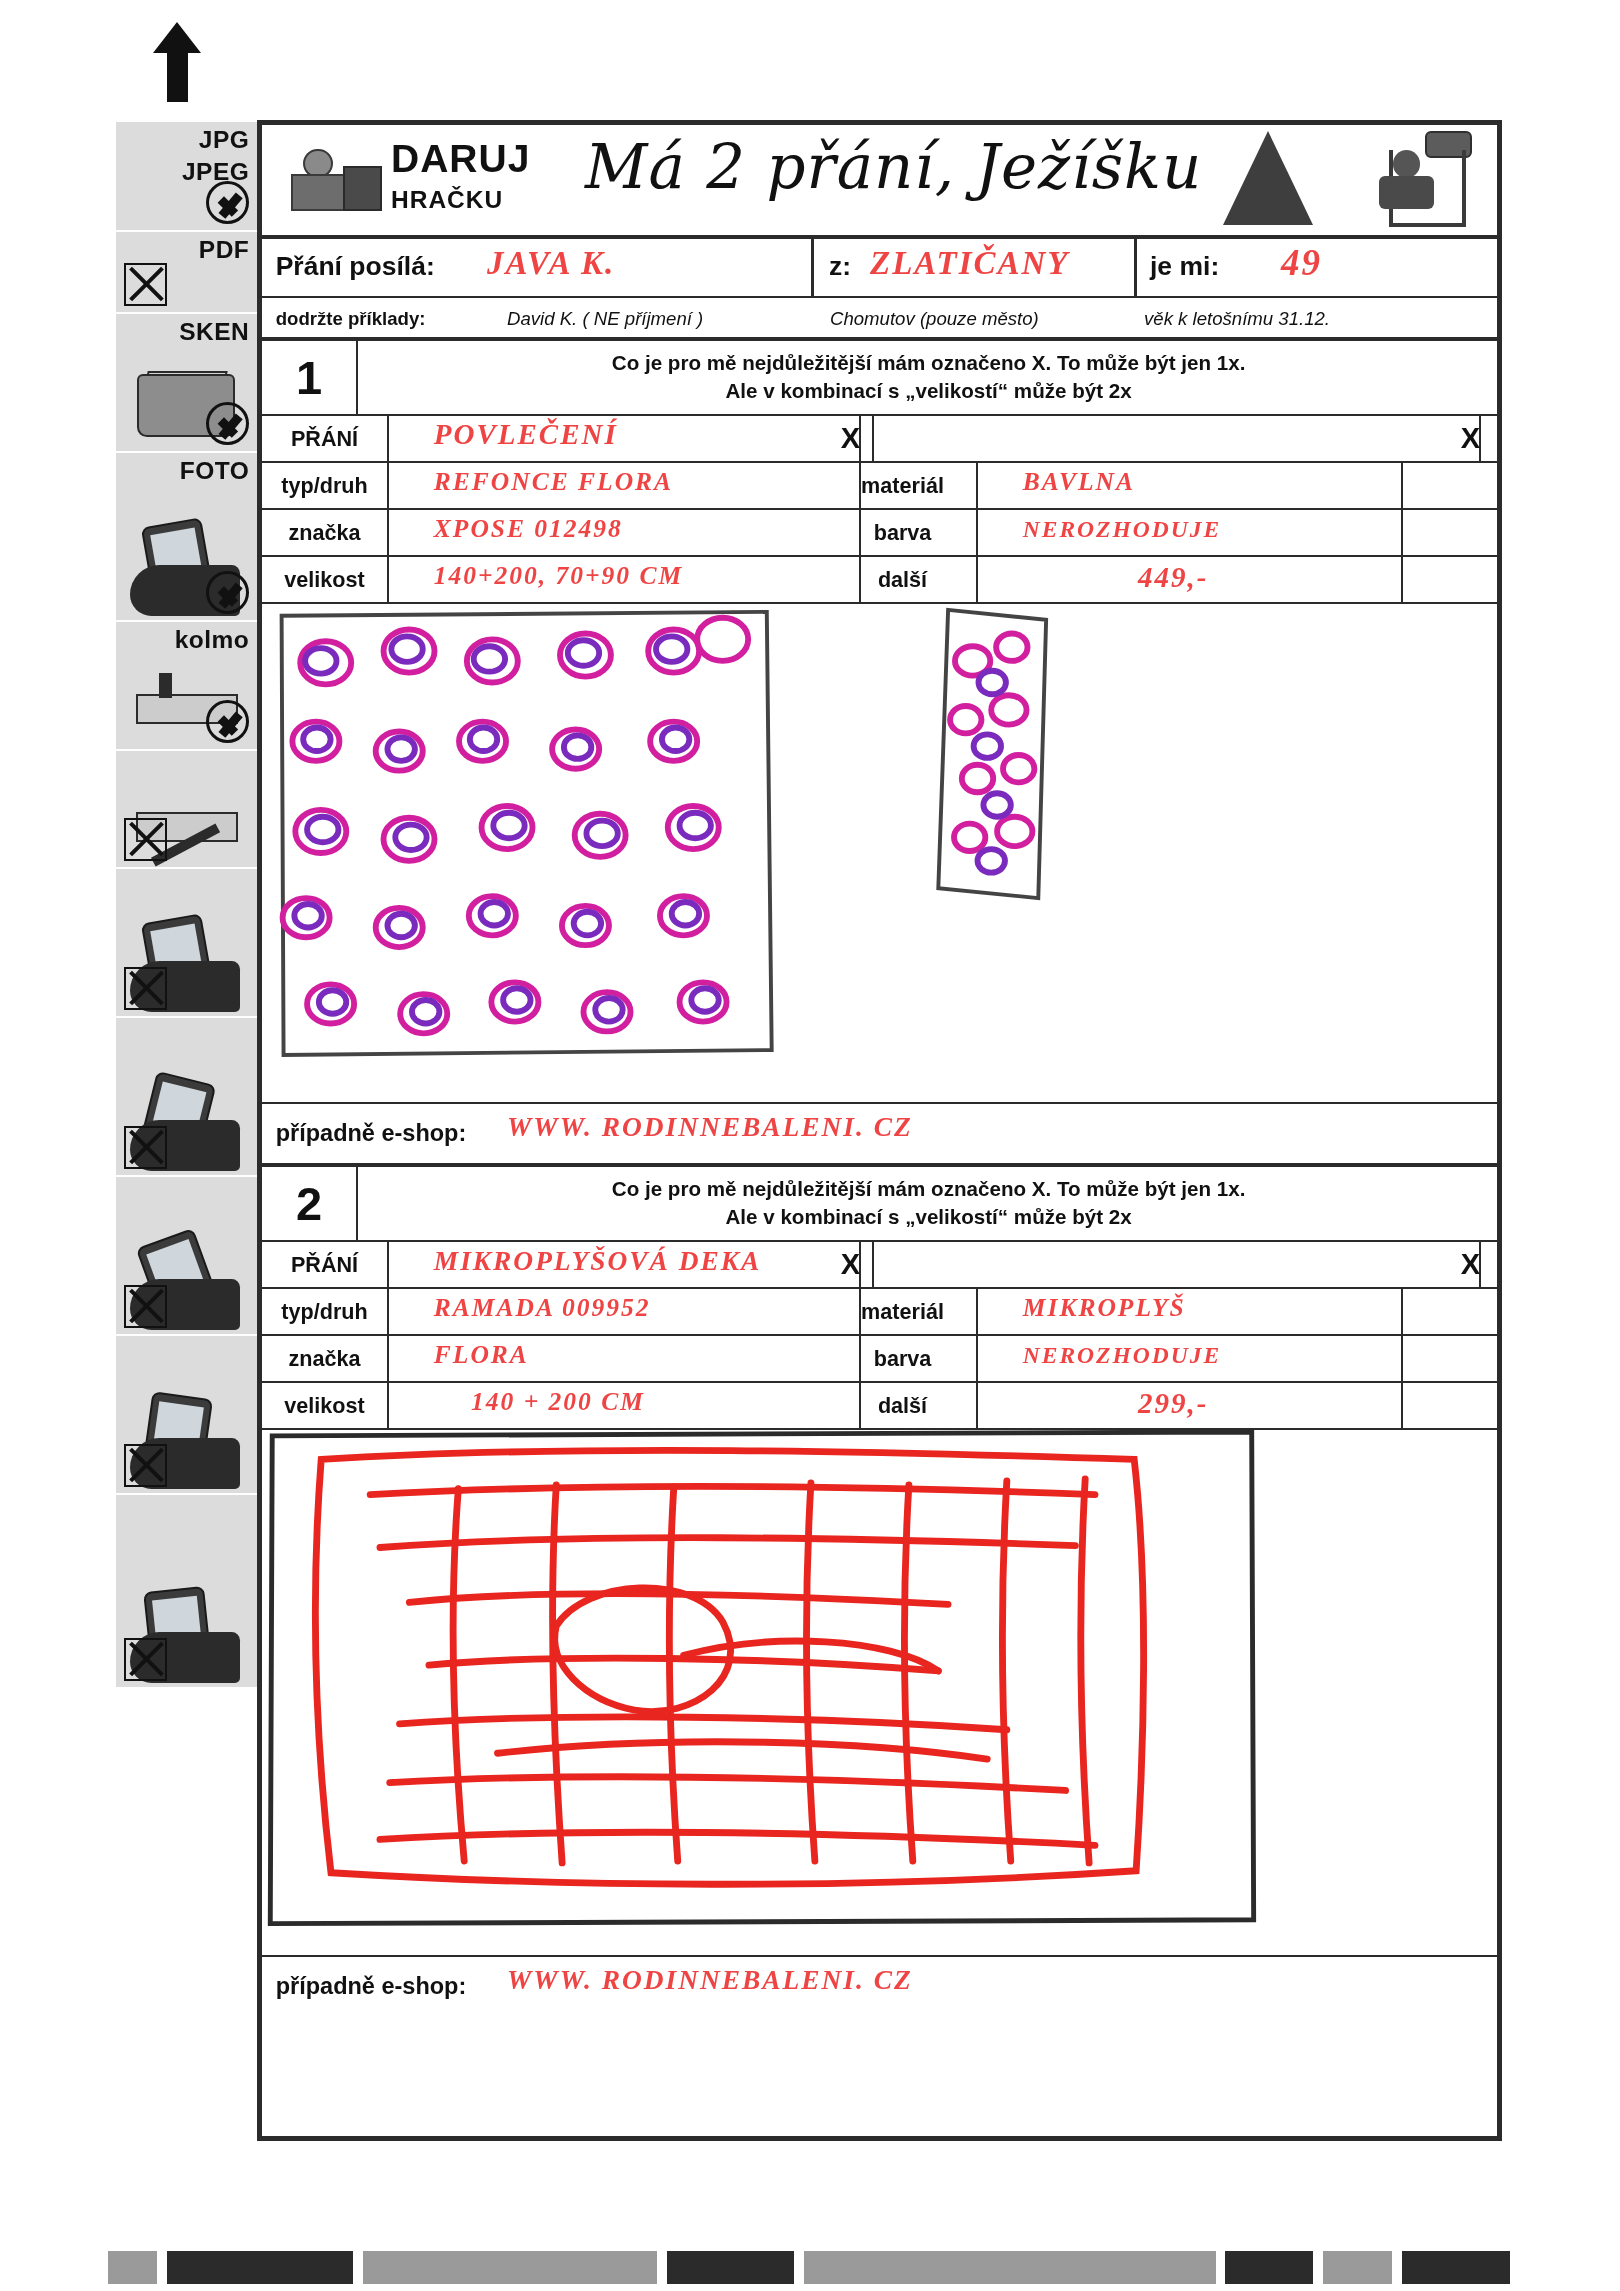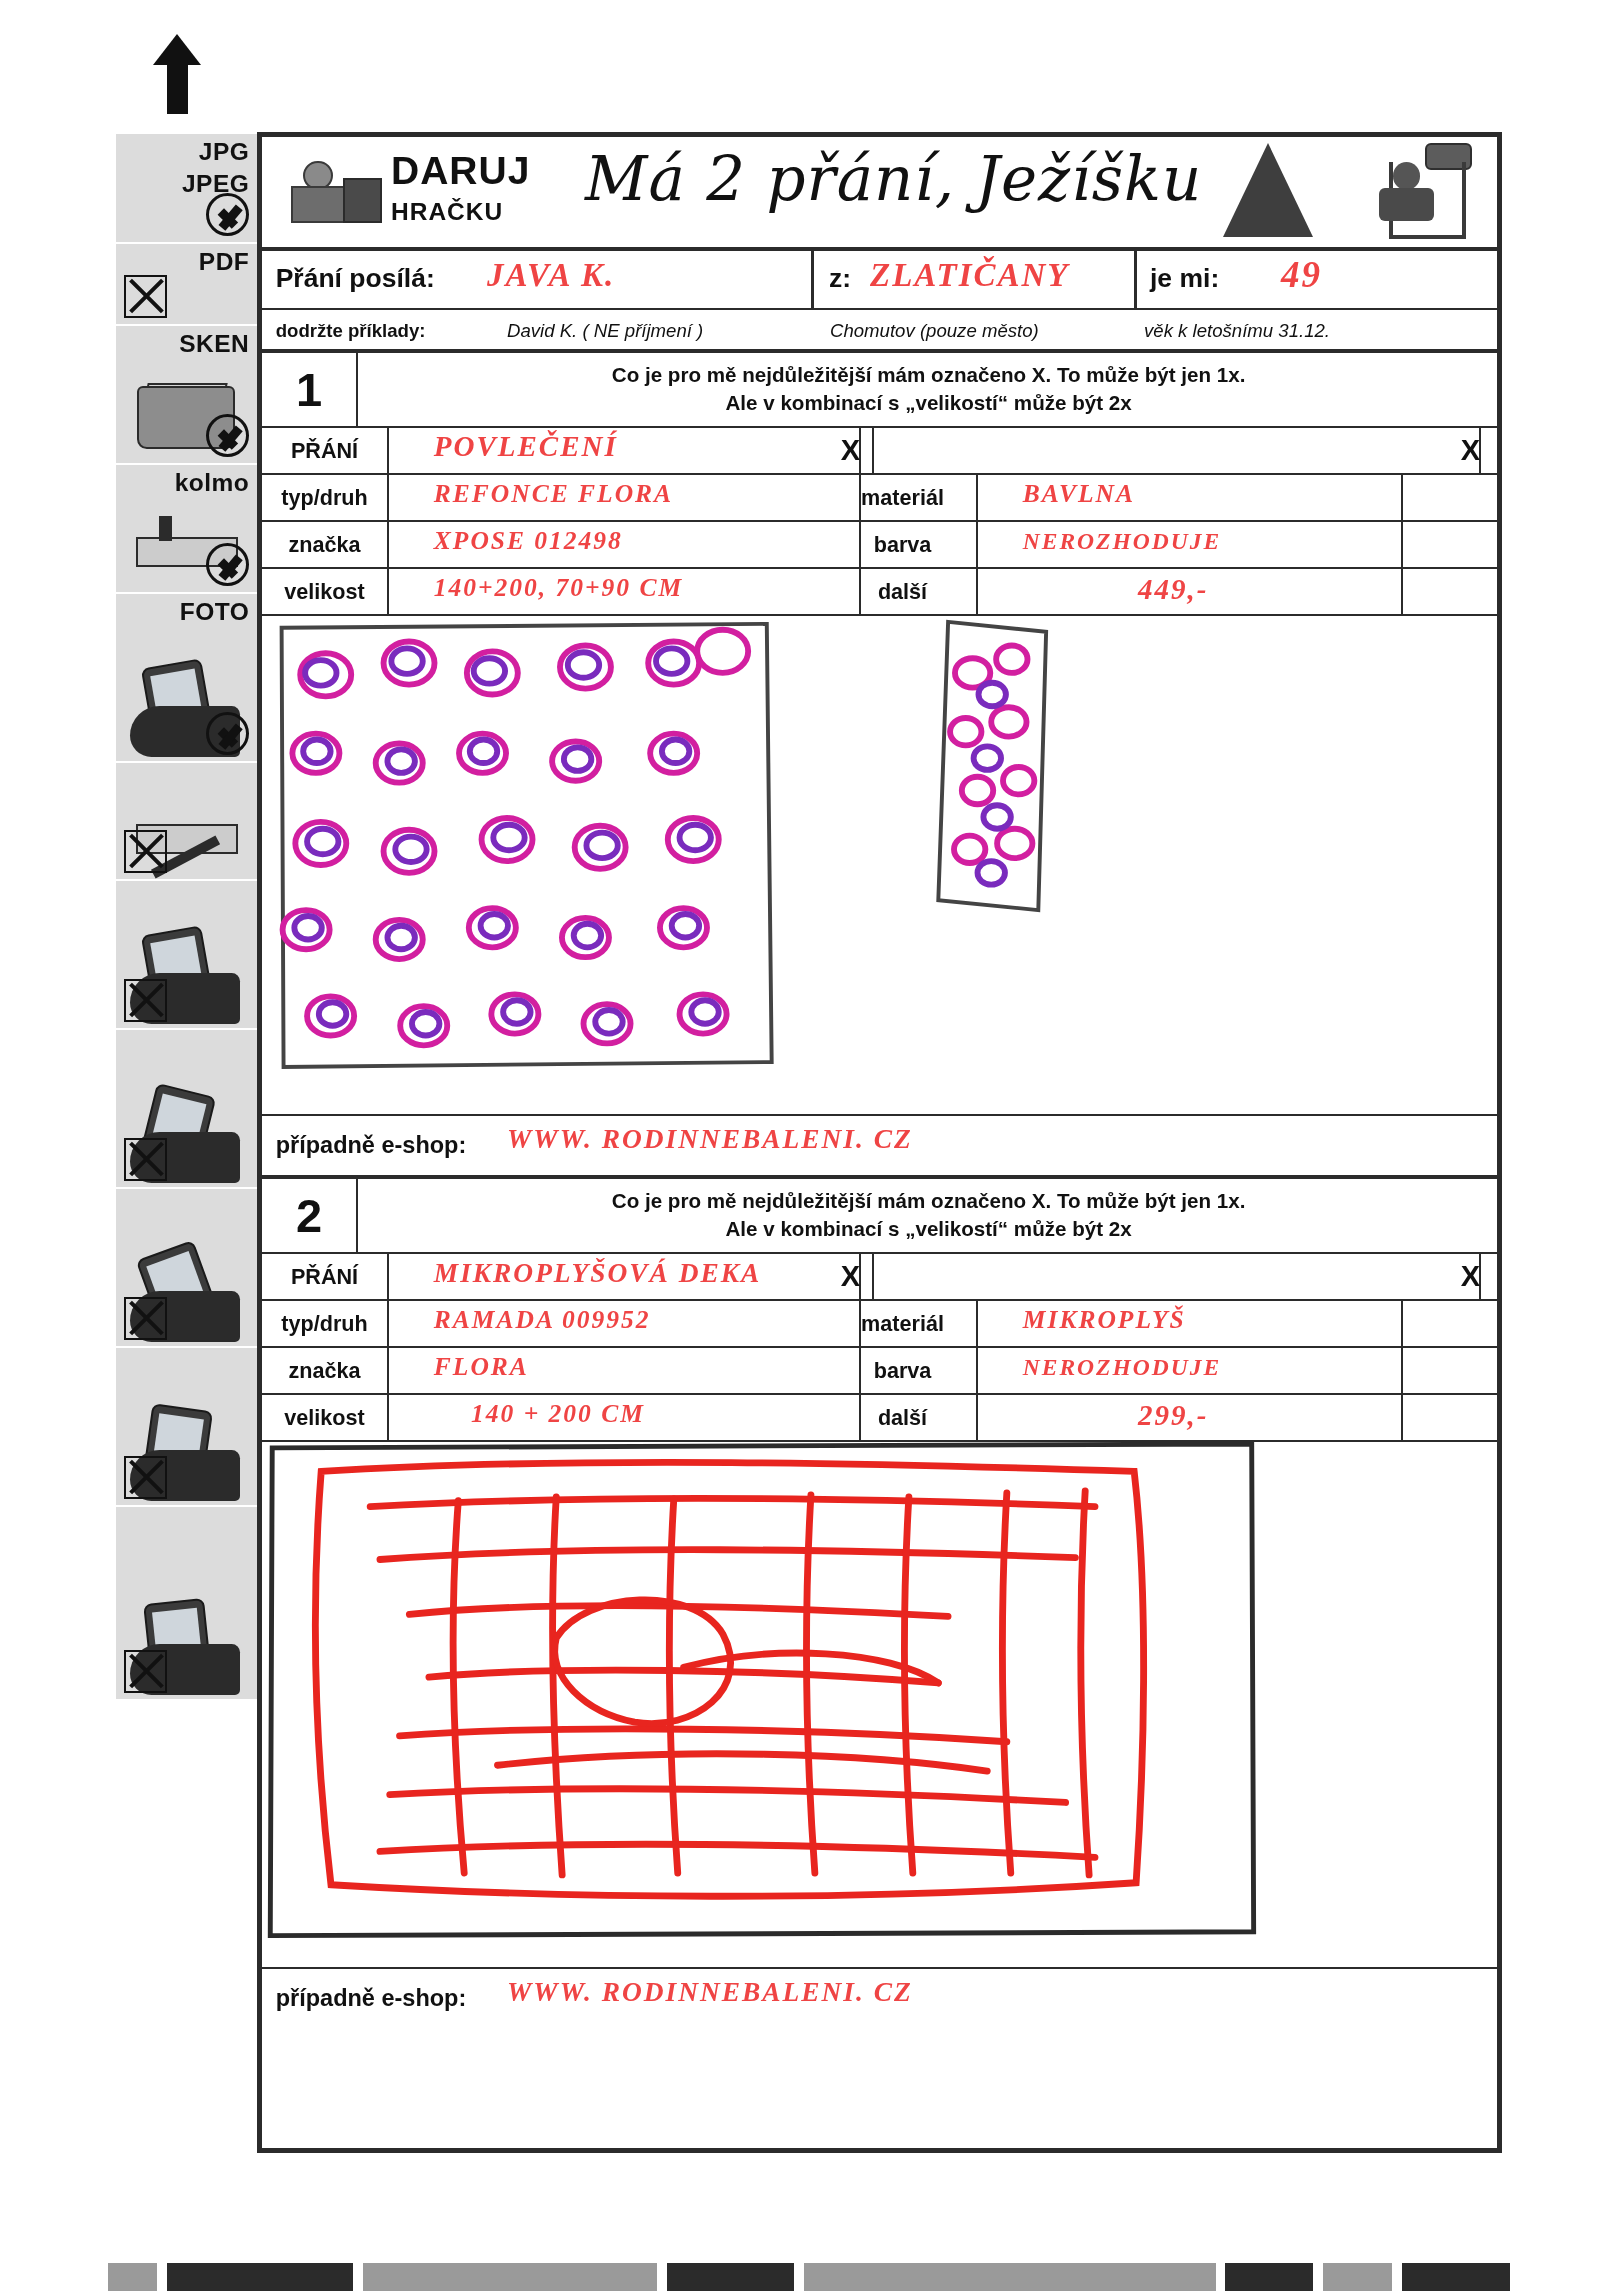--- a/index.html
+++ b/index.html
@@ -3,21 +3,21 @@
 <meta charset="utf-8">
 <style>
   html,body{margin:0;padding:0;}
   body{
     width:1620px;height:2292px;
     background:#ffffff;
     font-family:"Liberation Sans", sans-serif;
     position:relative;
     overflow:hidden;
   }
-  .page{position:absolute;left:0;top:16px;width:1620px;height:2212px;}
+  .page{position:absolute;left:0;top:4px;width:1620px;height:2212px;}
 
   
   .rail{position:absolute;left:116px;top:118px;width:147px;height:2019px;}
   .rail-cell{position:relative;width:147px;background:#dcdcdc;border-bottom:2px solid #ffffff;}
   .rail-label{font-weight:bold;font-size:24.5px;color:#111;text-align:right;padding:3.9px 13.7px 0 0;letter-spacing:0.5px;}
   .tick{
     position:absolute;right:13.7px;bottom:5.9px;width:43px;height:43px;border-radius:50%;
     border:3.9px solid #111;box-sizing:border-box;
   }
   .tick:before{
@@ -151,36 +151,36 @@
 
     <div class="rail-cell" style="height:137px">
       <div class="rail-label">SKEN</div>
       <div class="dev">
         <div class="scanlid"></div>
           <div class="scan"></div>
       </div>
       <div class="tick"></div>
     </div>
 
-    <div class="rail-cell" style="height:127px">
-      <div class="rail-label">kolmo</div>
-      <div class="dev">
-        <div class="flat"></div>
-          <div class="flat2"></div>
-      </div>
-      <div class="tick"></div>
-    </div>
-
     <div class="rail-cell" style="height:167px">
       <div class="rail-label">FOTO</div>
       <div class="dev">
         <div class="phone">
             <div class="screen"></div>
           </div>
           <div class="hand"></div>
+      </div>
+      <div class="tick"></div>
+    </div>
+
+    <div class="rail-cell" style="height:127px">
+      <div class="rail-label">kolmo</div>
+      <div class="dev">
+        <div class="flat"></div>
+          <div class="flat2"></div>
       </div>
       <div class="tick"></div>
     </div>
 
     <div class="rail-cell" style="height:116px">
       <div class="dev">
         <div class="flat"></div>
           <div class="tilt"></div>
       </div>
       <div class="cross"></div>

